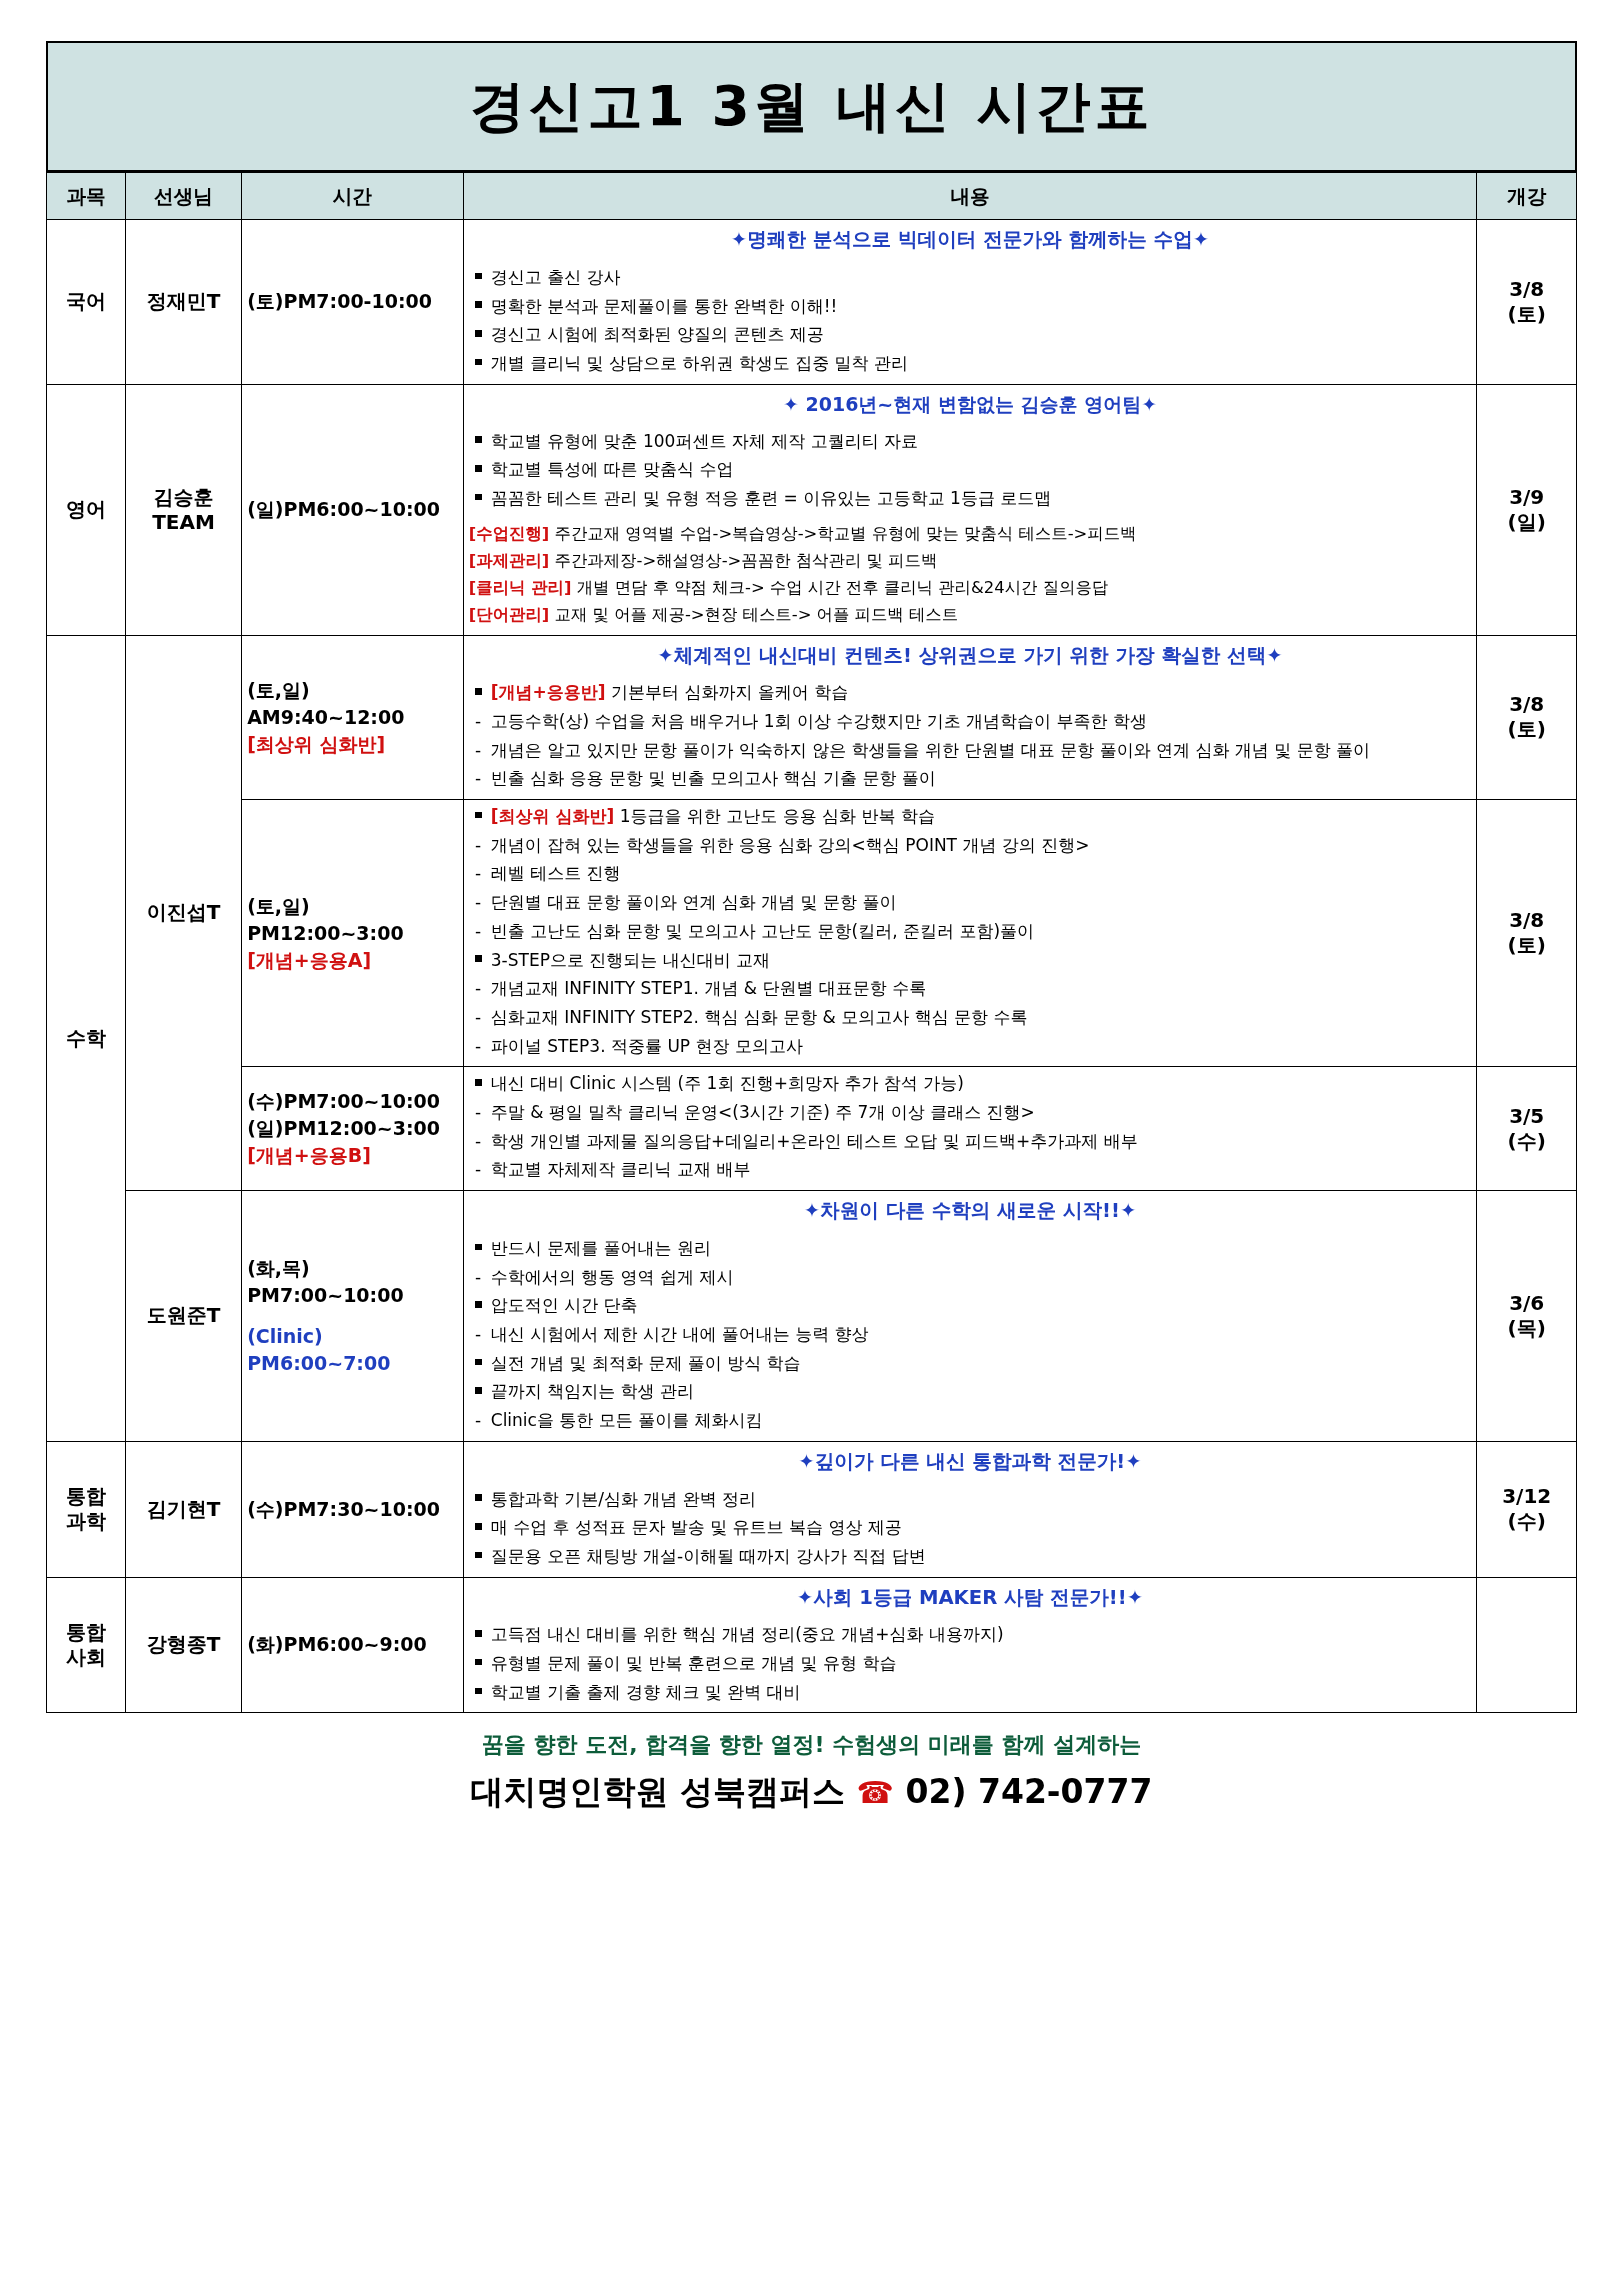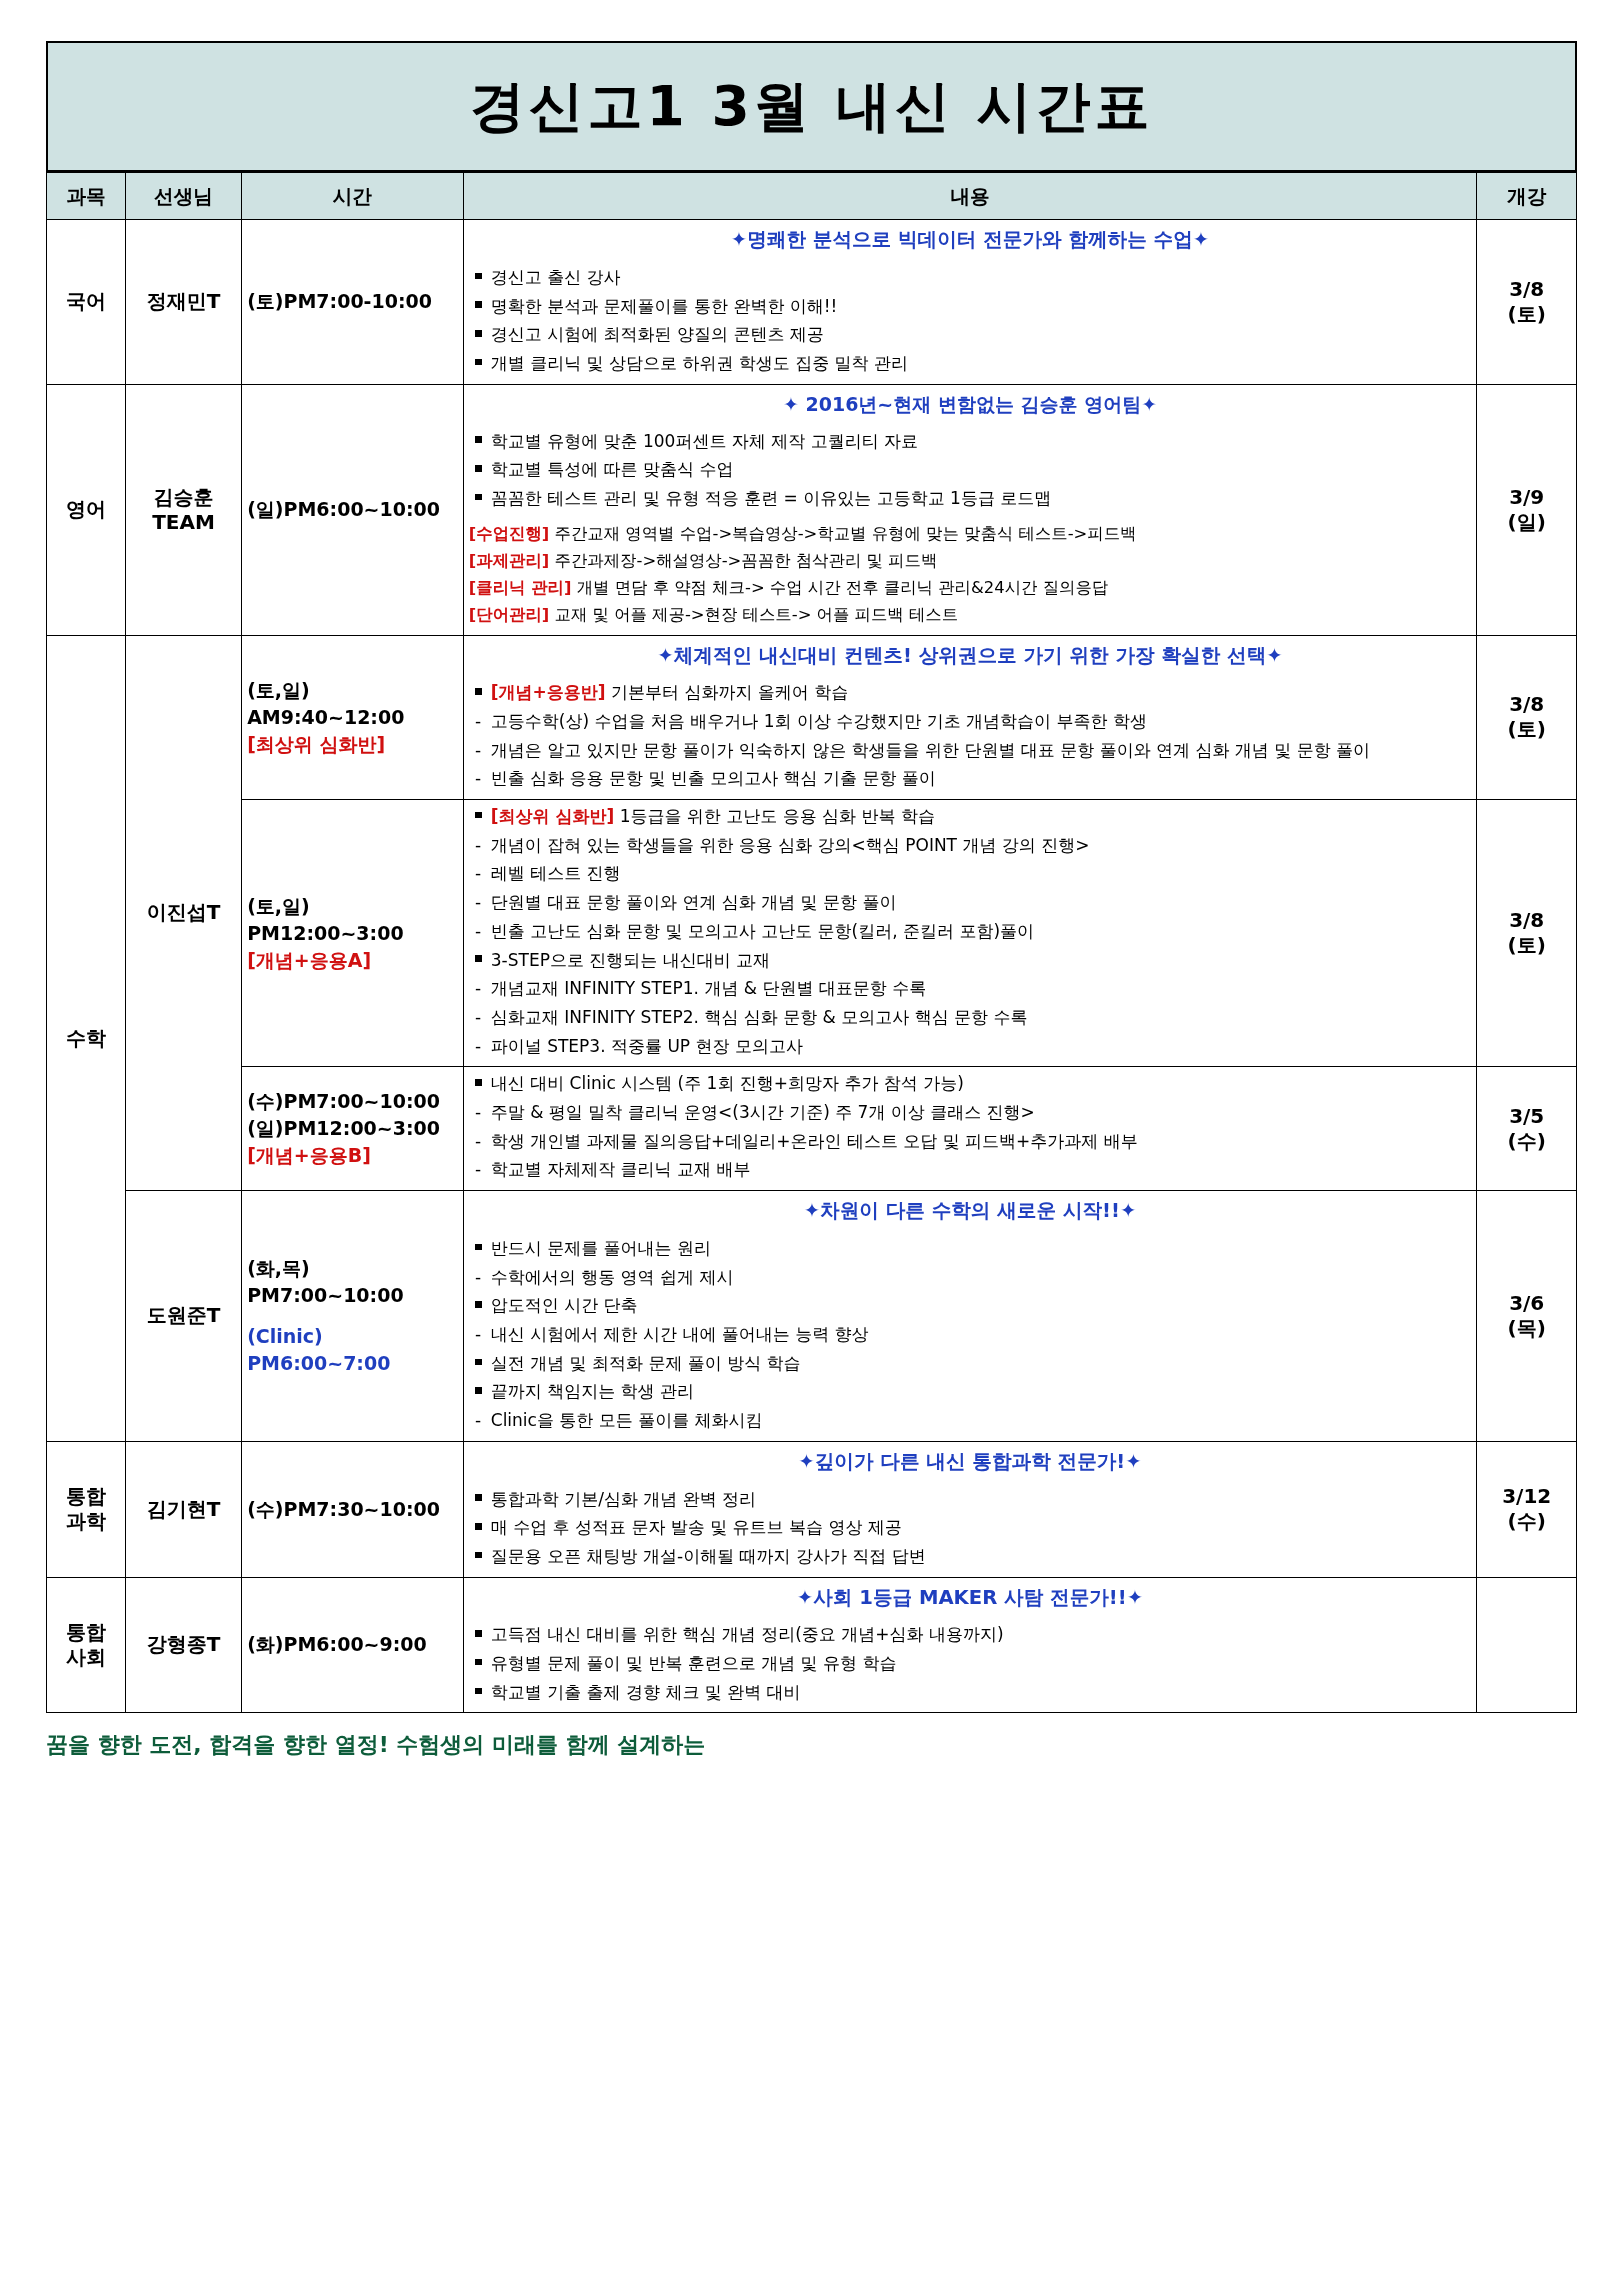--- a/index.html
+++ b/index.html
@@ -98,20 +98,21 @@
     content:"-";
     position:absolute;
     left:-15.7px;top:0;
   }
   .red{color:#d01010;font-weight:bold;}
   .redtag{color:#d01010;font-weight:bold;}
   .notes{margin-top:11.8px;}
   .notes div{margin-bottom:3.9px;font-size:16.4px;}
   .footer{
     margin-top:17px;
+    text-align:center;
   }
   .footer .l1{
     color:#0d5c3a;
     font-size:22px;
     font-weight:bold;
     letter-spacing:0px;
     margin-bottom:9.2px;
   }
   .footer .l2{
     font-size:33px;
@@ -295,16 +296,21 @@
             </ul>
         </td>
         <td class="open"><span class="ml"></span></td>
       </tr>
 
     </tbody>
   </table>
 
   <div class="footer">
     <div class="l1">꿈을 향한 도전, 합격을 향한 열정! 수험생의 미래를 함께 설계하는</div>
+    <div class="l2">
+      <span>대치명인학원 성북캠퍼스</span>
+      <span class="phone-icon">☎</span>
+      <span>02) 742-0777</span>
+    </div>
   </div>
 
 </div>
 
 
 </body></html>

